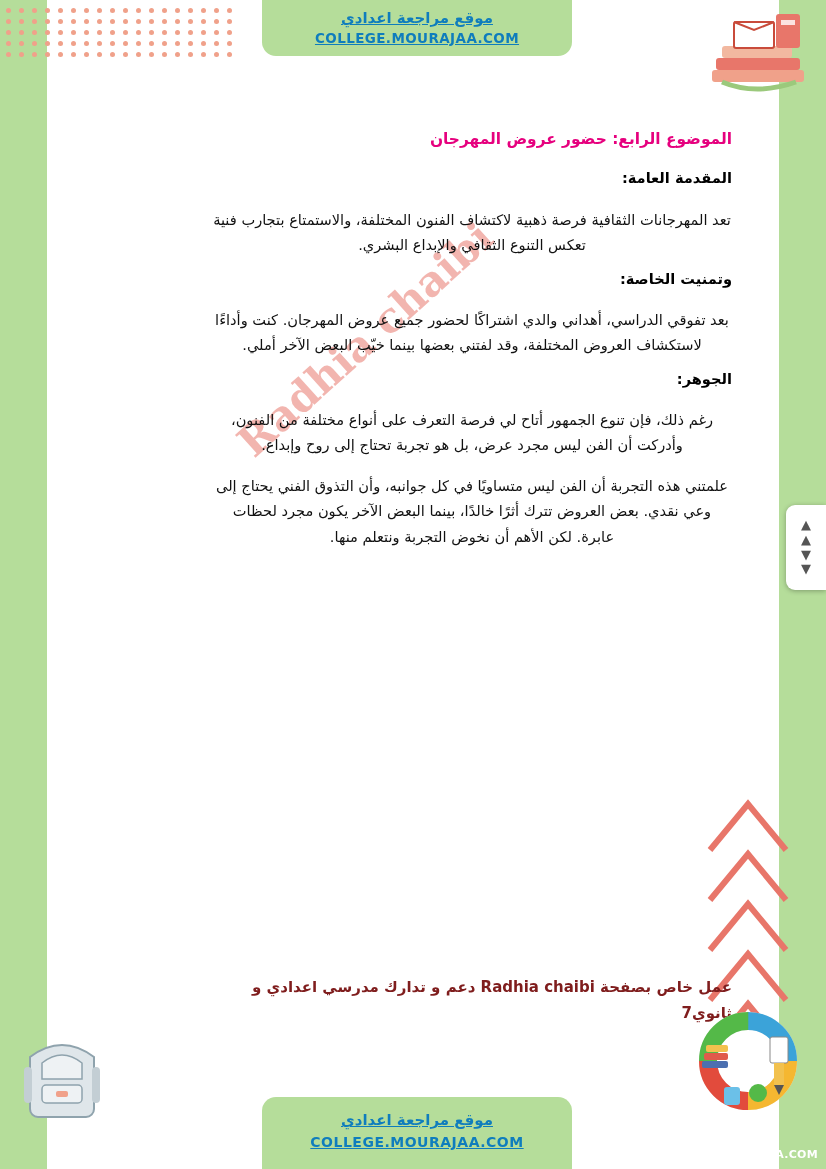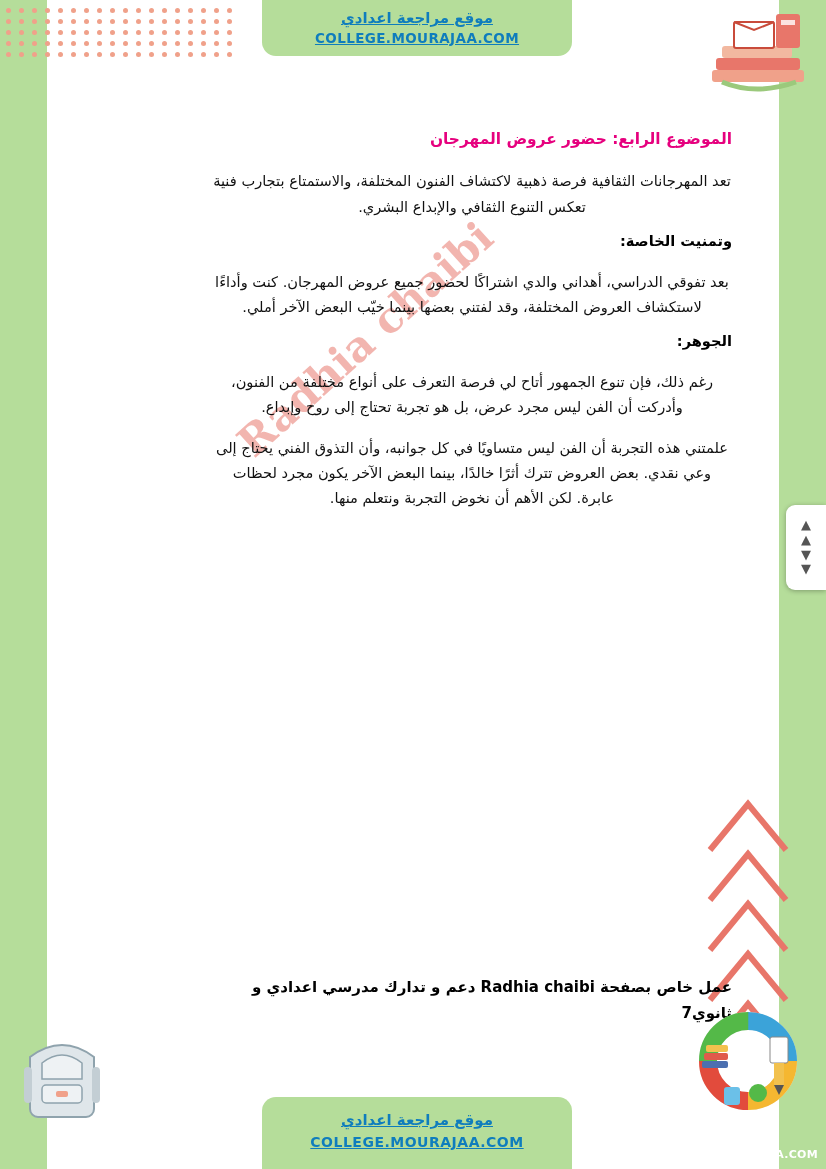--- a/index.html
+++ b/index.html
@@ -64,21 +64,21 @@
     z-index:4;
   }
   .title{
     color:#e6007e;font-weight:bold;font-size:15.4px;margin-bottom:13px;
   }
   .h{ color:#000;font-weight:bold;margin-top:2px; }
   .p{ margin:16px 0 8px 0;text-align:center; }
   .blk{ margin-bottom:9px; }
   .footer-note{
     position:absolute;right:94px;top:975px;width:520px;direction:rtl;text-align:right;
-    color:#000000;font-weight:bold;font-size:15px;line-height:1.7;z-index:4;
+    color:#7f1d1d;font-weight:bold;font-size:15px;line-height:1.7;z-index:4;
   }
   
   .watermark{
     position:absolute;left:228px;top:430px;
     transform:rotate(-42deg);transform-origin:left top;
     color:rgba(232,120,110,.55);font-size:42px;font-weight:bold;
     font-family:"DejaVu Serif","Liberation Serif",serif;
     white-space:nowrap;z-index:3;pointer-events:none;
   }
   
@@ -213,20 +213,21 @@
   <div class="l1">موقع مراجعة اعدادي</div>
   <div class="l2">COLLEGE.MOURAJAA.COM</div>
 </div>
 
 <div class="watermark">Radhia chaibi</div>
 
 <div class="content">
   <div class="title">الموضوع الرابع: حضور عروض المهرجان</div>
 
   <div class="blk">
+    <div class="h">المقدمة العامة:</div>
     <div class="p">تعد المهرجانات الثقافية فرصة ذهبية لاكتشاف الفنون المختلفة، والاستمتاع بتجارب فنية تعكس التنوع الثقافي والإبداع البشري.</div>
   </div>
 
   <div class="blk">
     <div class="h">وتمنيت الخاصة:</div>
     <div class="p">بعد تفوقي الدراسي، أهداني والدي اشتراكًا لحضور جميع عروض المهرجان. كنت وأداءًا لاستكشاف العروض المختلفة، وقد لفتني بعضها بينما خيّب البعض الآخر أملي.</div>
   </div>
 
   <div class="blk">
     <div class="h">الجوهر:</div>

